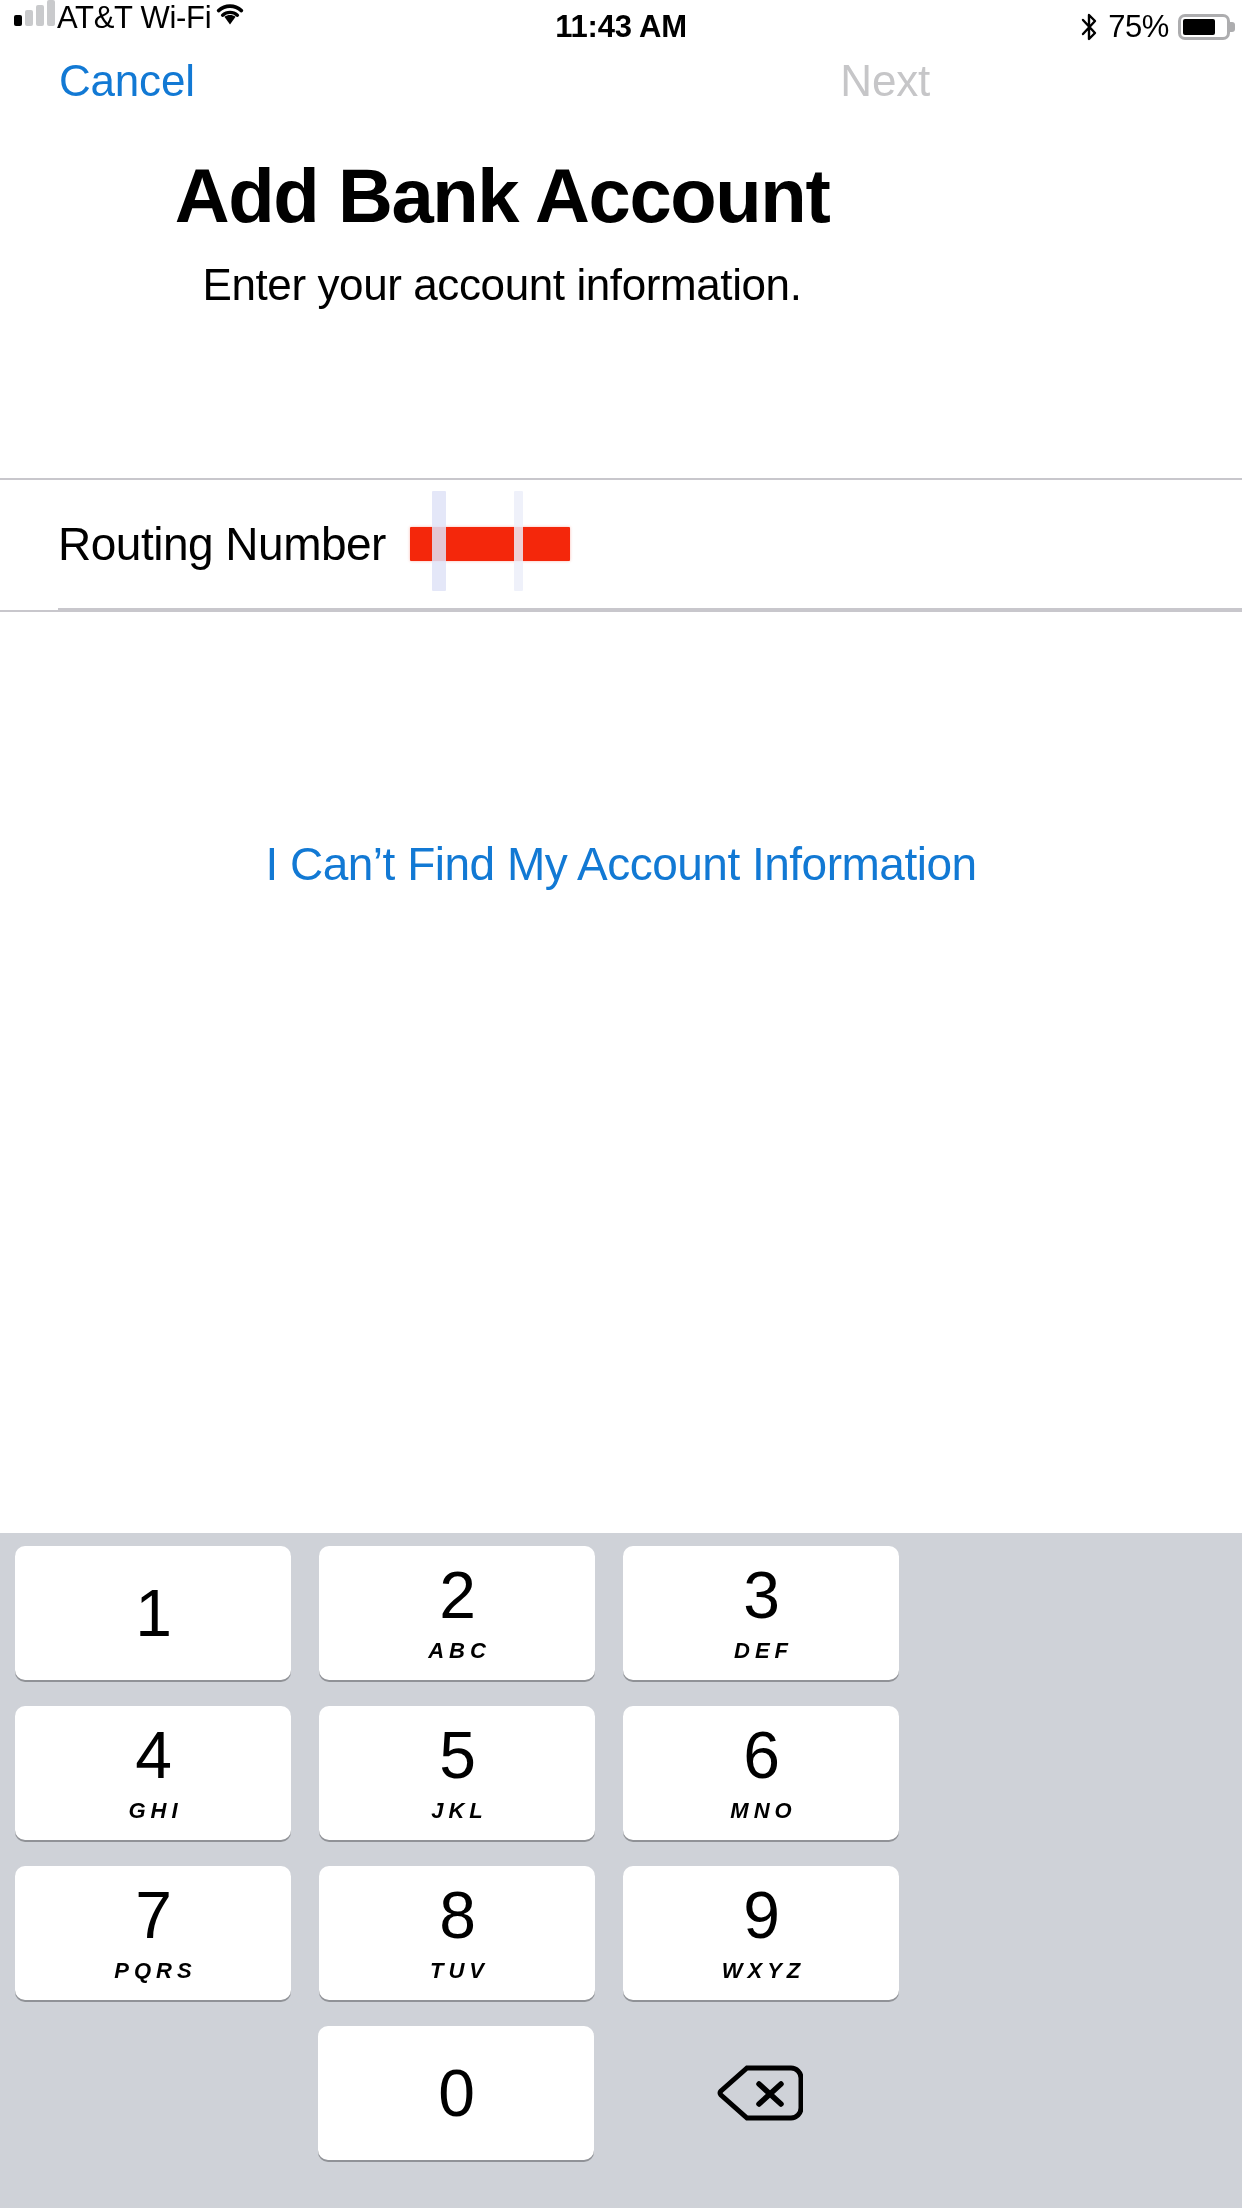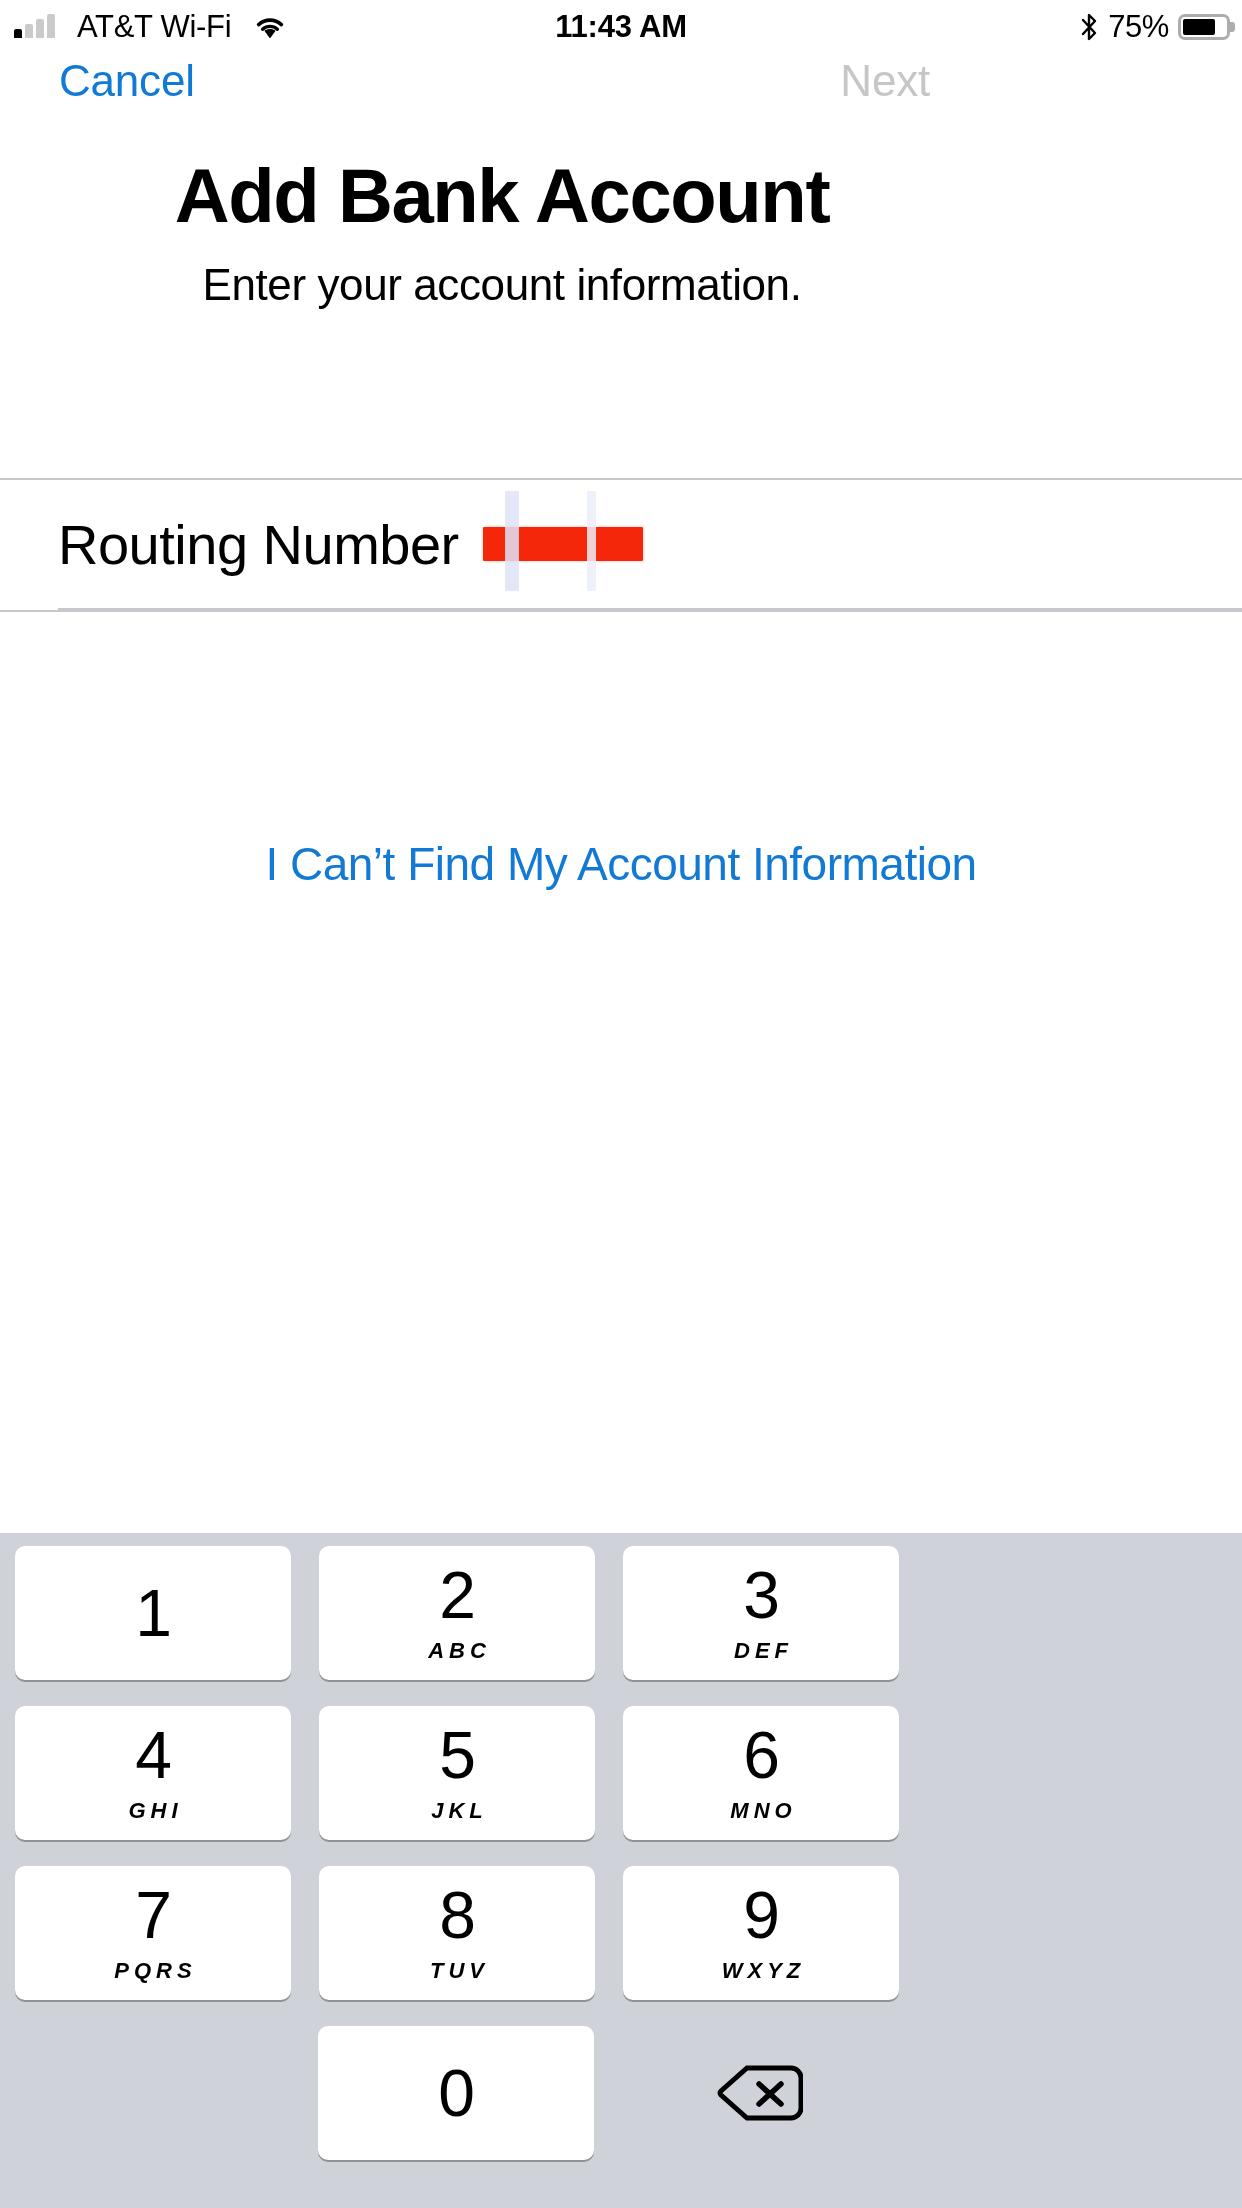--- a/index.html
+++ b/index.html
@@ -10,21 +10,21 @@
     -webkit-font-smoothing:antialiased;
     overflow:hidden;
     position:relative;
   }
 
   
   .status-bar{
     position:absolute; top:0; left:0; width:1242px; height:54px;
     display:flex; align-items:center; background:#ffffff;
   }
-  .sb-left{ position:absolute; left:14px; top:0; height:54px; display:flex; align-items:center; gap:22px;}
+  .sb-left{ position:absolute; left:14px; top:0; height:54px; display:flex; align-items:flex-start; gap:2px;}
   .signal-bars{ display:flex; align-items:flex-end; gap:3px; height:26px; }
   .signal-bars i{ display:block; width:8px; border-radius:2px; background:#c9cacc; }
   .signal-bars i:nth-child(1){ height:11px; background:#000; }
   .signal-bars i:nth-child(2){ height:16px; }
   .signal-bars i:nth-child(3){ height:21px; }
   .signal-bars i:nth-child(4){ height:26px; }
   .carrier{ font-size:31px; color:#000; letter-spacing:-0.3px; }
   .wifi-icon{ width:34px; height:26px; display:block; }
   .sb-center{ position:absolute; left:0; top:0; width:1242px; height:54px;
     display:flex; align-items:center; justify-content:center; }
@@ -62,21 +62,21 @@
     font-size:44px; color:#000; letter-spacing:-0.4px; margin-top:16px; line-height:1.2;
   }
 
   
   .form-section{ position:absolute; top:478px; left:0; width:1242px; background:#fff; }
   .hairline-full{ width:1242px; height:2px; background:#c8c7cc; }
   .hairline-inset{ margin-left:58px; width:1184px; height:2px; background:#c8c7cc; }
   .form-row{
     position:relative; height:128px; display:flex; align-items:center; padding-left:58px;
   }
-  .field-label{ font-size:56px; color:#000; letter-spacing:-0.5px; }
+  .field-label{ font-size:46px; color:#000; letter-spacing:-0.5px; }
   .field-value-wrap{
     position:relative; margin-left:24px; height:70px; display:flex; align-items:center;
   }
   .redaction{
     height:34px; background:#f4270b; border-radius:1px;
     box-shadow:0 0 3px rgba(244,39,11,0.35);
   }
   .ghost-glyph{
     position:absolute; top:-18px; width:14px; height:100px;
     background:#dfe3f7; opacity:.85; border-radius:1px;

